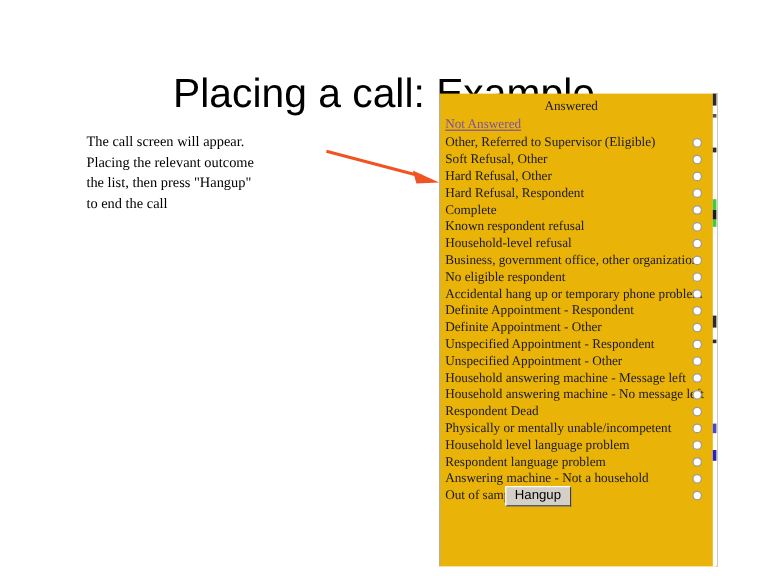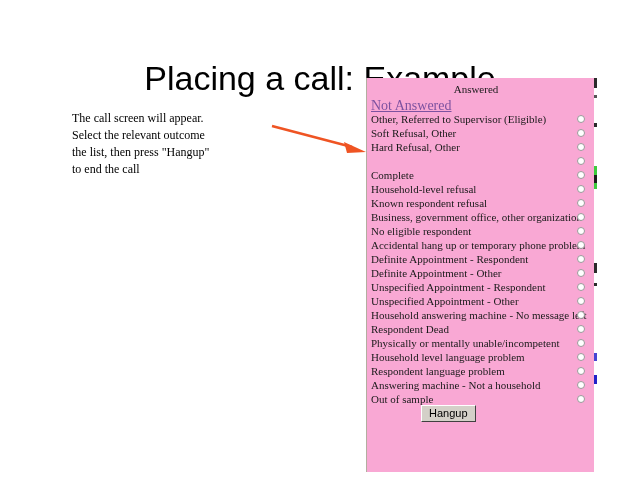--- a/index.html
+++ b/index.html
@@ -53,21 +53,21 @@
     height: 42px;
   }
 
   
   #screenshot-panel {
     position: absolute;
     left: 366px;
     top: 78px;
     width: 232px;
     height: 394px;
-    background: #f9a8d4;
+    background: #eab308;
     border-left: 1px solid #b3aea0;
     border-right: 1px solid #3c3c3c;
     box-sizing: border-box;
   }
   #panel-inner {
     position: relative;
     width: 100%;
     height: 100%;
   }
 
@@ -82,21 +82,21 @@
     font-size: 11px;
     color: #1a1a1a;
   }
 
   
   #not-answered-link {
     position: absolute;
     left: 4px;
     top: 20px;
     font-family: "Liberation Serif", serif;
-    font-size: 14px;
+    font-size: 11px;
     color: #7d52a0;
     text-decoration: underline;
     cursor: pointer;
   }
 
   
   #option-list {
     position: absolute;
     left: 0;
     top: 34px;
@@ -174,21 +174,21 @@
 </style>
 </head>
 <body>
 
 <div id="slide">
 
   <h1 id="slide-title">Placing a call: Example</h1>
 
   <div id="body-text">
     <div>The call screen will appear.</div>
-    <div>Select the relevant outcome</div>
+    <div>Placing the relevant outcome</div>
     <div>the list, then press "Hangup"</div>
     <div>to end the call</div>
   </div>
 
   <svg id="arrow-svg" viewBox="0 0 100 42" xmlns="http://www.w3.org/2000/svg">
     <path d="M2 8 L82 29" stroke="#ef5423" stroke-width="2.6" fill="none"></path>
     <path d="M96 34 L74 24 L77 35 Z" fill="#ef5423"></path>
   </svg>
 
   <div id="screenshot-panel">
@@ -205,35 +205,36 @@
           </div>
           <div class="option-row">
             <span class="option-label">Soft Refusal, Other</span>
             <span class="option-radio"></span>
           </div>
           <div class="option-row">
             <span class="option-label">Hard Refusal, Other</span>
             <span class="option-radio"></span>
           </div>
           <div class="option-row">
+            <span class="option-label">Hard Refusal, Respondent</span>
             <span class="option-radio"></span>
           </div>
           <div class="option-row">
             <span class="option-label">Complete</span>
             <span class="option-radio"></span>
           </div>
           <div class="option-row">
+            <span class="option-label">Known respondent refusal</span>
+            <span class="option-radio"></span>
+          </div>
+          <div class="option-row">
             <span class="option-label">Household-level refusal</span>
             <span class="option-radio"></span>
           </div>
           <div class="option-row">
-            <span class="option-label">Known respondent refusal</span>
-            <span class="option-radio"></span>
-          </div>
-          <div class="option-row">
             <span class="option-label">Business, government office, other organization</span>
             <span class="option-radio"></span>
           </div>
           <div class="option-row">
             <span class="option-label">No eligible respondent</span>
             <span class="option-radio"></span>
           </div>
           <div class="option-row">
             <span class="option-label">Accidental hang up or temporary phone problem</span>
             <span class="option-radio"></span>
@@ -245,20 +246,24 @@
           <div class="option-row">
             <span class="option-label">Definite Appointment - Other</span>
             <span class="option-radio"></span>
           </div>
           <div class="option-row">
             <span class="option-label">Unspecified Appointment - Respondent</span>
             <span class="option-radio"></span>
           </div>
           <div class="option-row">
             <span class="option-label">Unspecified Appointment - Other</span>
+            <span class="option-radio"></span>
+          </div>
+          <div class="option-row">
+            <span class="option-label">Household answering machine - Message left</span>
             <span class="option-radio"></span>
           </div>
           <div class="option-row">
             <span class="option-label">Household answering machine - No message left</span>
             <span class="option-radio"></span>
           </div>
           <div class="option-row">
             <span class="option-label">Respondent Dead</span>
             <span class="option-radio"></span>
           </div>

